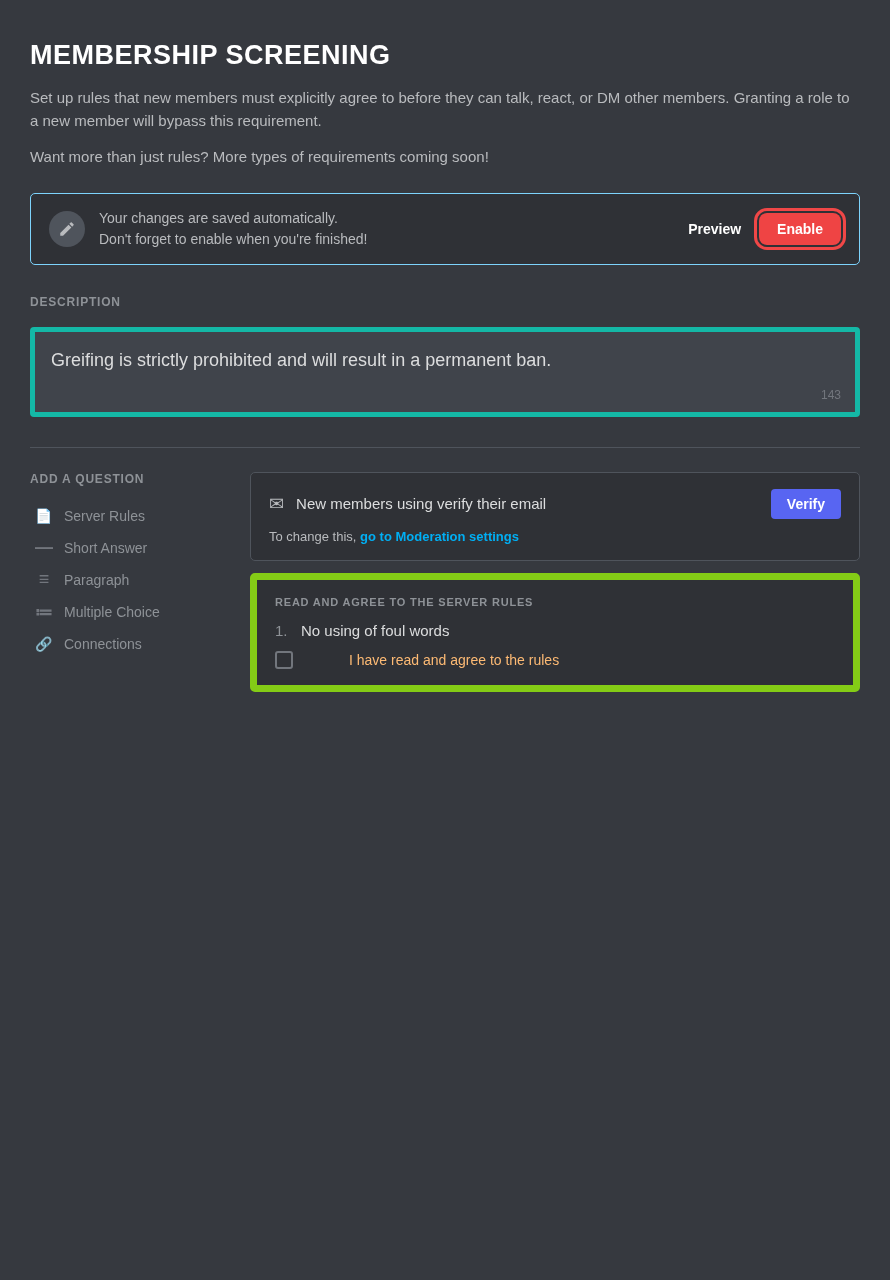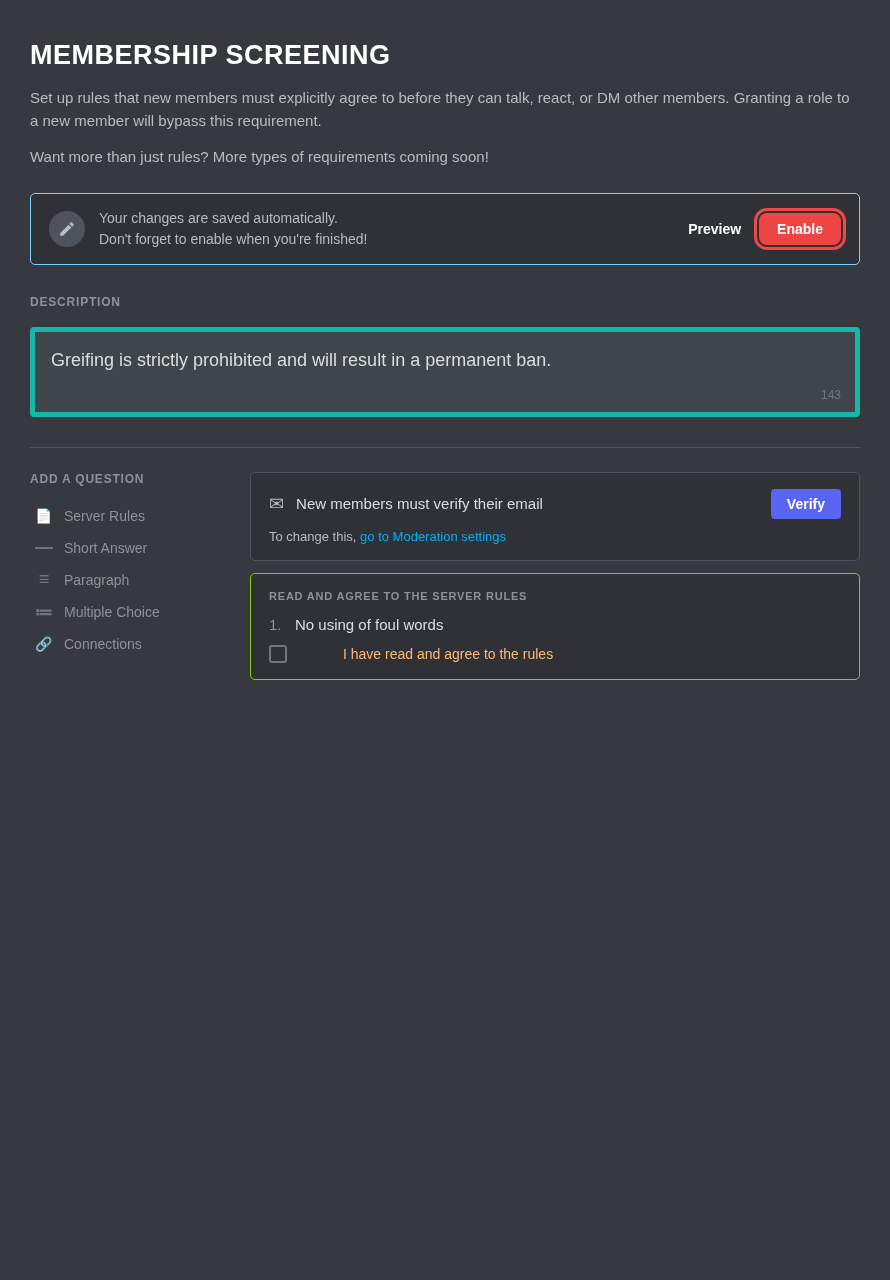--- a/index.html
+++ b/index.html
@@ -237,25 +237,26 @@
     }
 
     .verify-sub {
       font-size: 13px;
       color: #b9bbbe;
     }
 
     .verify-link {
       color: #00aff4;
       text-decoration: none;
+      font-weight: bold;
     }
 
     .server-rules-panel {
       background-color: #2f3136;
-      border: 1px solid #84cc16;
+      border: 7px solid #84cc16;
       border-radius: 5px;
       padding: 16px 18px;
     }
 
     .server-rules-title {
       font-size: 11px;
       font-weight: 700;
       text-transform: uppercase;
       letter-spacing: 0.8px;
       color: #8e9297;
@@ -365,21 +366,21 @@
       <span class="q-label">Connections</span>
     </div>
   </div>
 
   <div class="question-panels">
 
     <div class="verify-panel">
       <div class="verify-row">
         <div class="verify-left">
           <span class="email-icon">✉</span>
-          <span class="verify-text">New members must verify their email</span>
+          <span class="verify-text">New members using verify their email</span>
         </div>
         <button class="verify-btn">Verify</button>
       </div>
       <div class="verify-sub">
         <span>To change this, </span><a href="#" class="verify-link">go to Moderation settings</a>
       </div>
     </div>
 
     <div class="server-rules-panel">
       <div class="server-rules-title">READ AND AGREE TO THE SERVER RULES</div>

